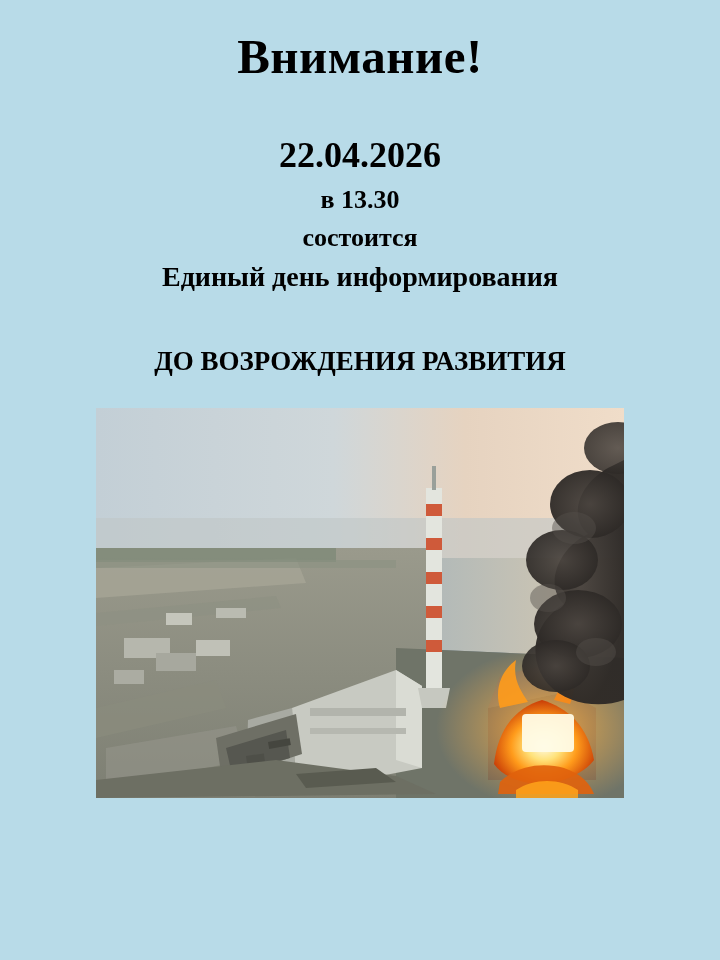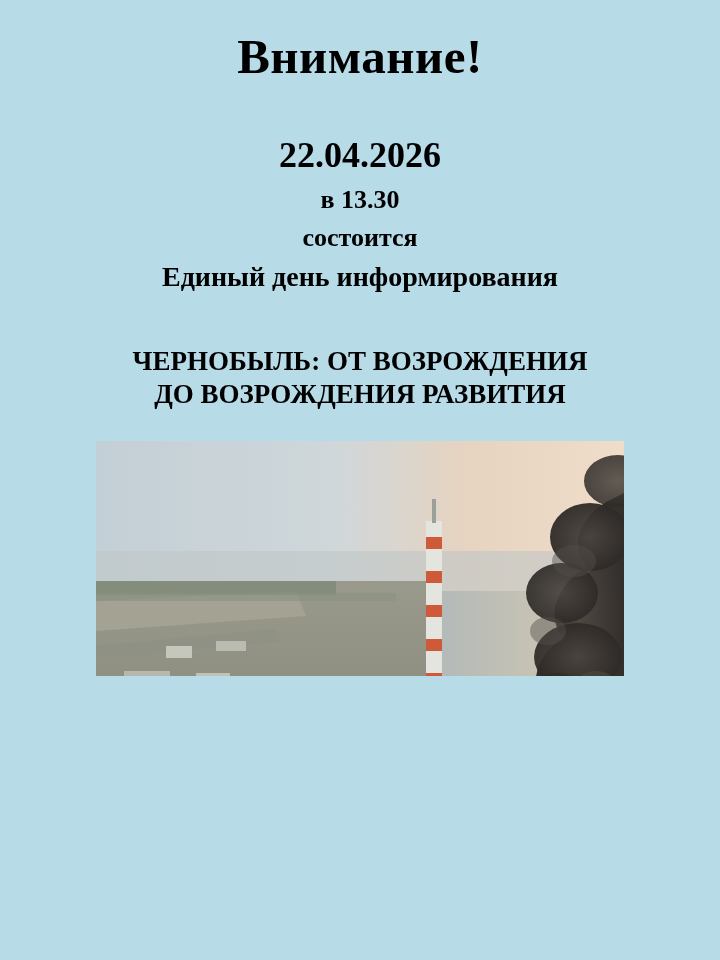--- a/index.html
+++ b/index.html
@@ -10,21 +10,21 @@
     width: 720px;
     height: 960px;
     background: #b8dbe8;
     font-family: "Liberation Serif", serif;
     color: #000000;
     overflow: hidden;
   }
   .poster {
     position: relative;
     width: 720px;
-    height: 676px;
+    height: 960px;
     background: #b8dbe8;
     display: flex;
     flex-direction: column;
     align-items: center;
   }
   .headline {
     font-family: "Liberation Serif", serif;
     font-weight: bold;
     font-size: 49px;
     line-height: 1.1;
@@ -107,21 +107,20 @@
 
   <div class="date-line">22.04.2026</div>
 
   <div class="time-line">в 13.30</div>
 
   <div class="will-be-line">состоится</div>
 
   <div class="event-name">Единый день информирования</div>
 
   <div class="topic">
-    <div>ЧЕРНОБЫЛЬ: ОТ ВОЗРОЖДЕНИЯ</div>
     <div>ДО ВОЗРОЖДЕНИЯ РАЗВИТИЯ</div>
   </div>
 
 
   <div class="photo-wrap">
     <div class="photo">
       <svg viewBox="0 0 528 390" preserveAspectRatio="none" role="img" aria-hidden="true">
         <defs>
           <linearGradient id="skyGrad" x1="0" y1="0" x2="1" y2="0">
             <stop offset="0%" stop-color="#c3cfd6"></stop>

